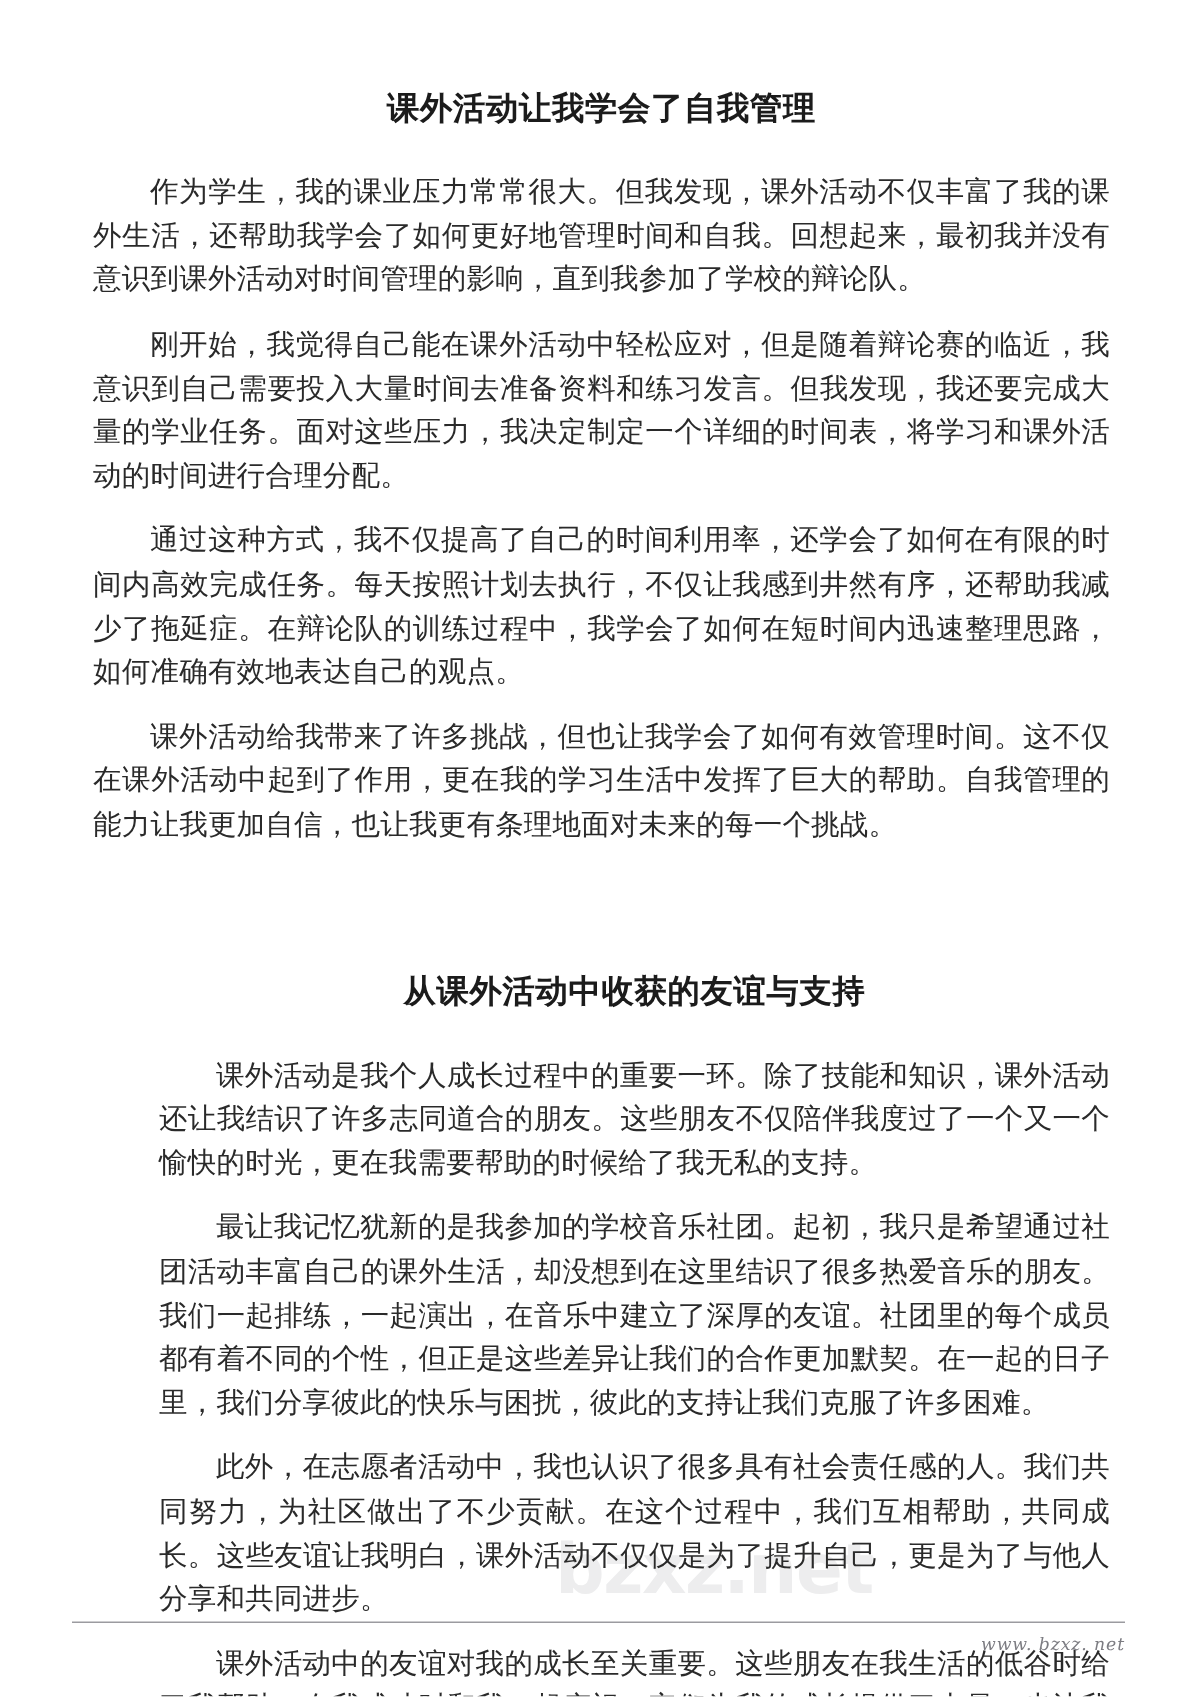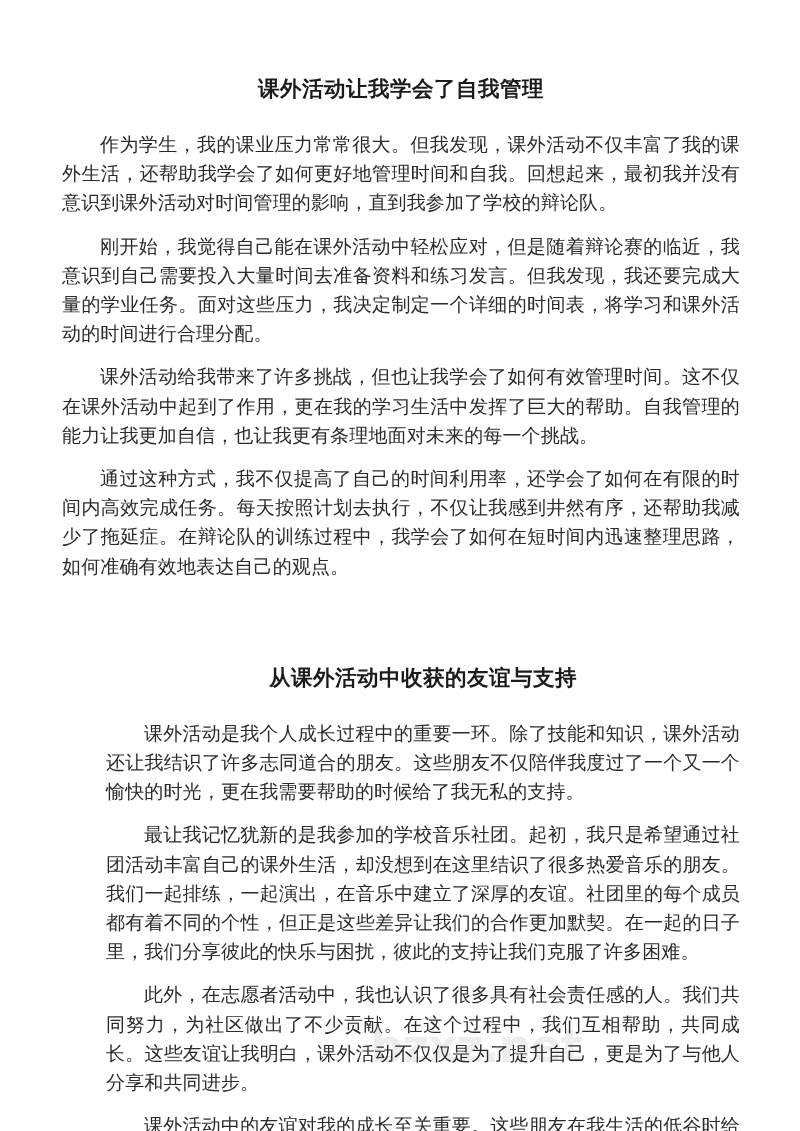--- a/index.html
+++ b/index.html
@@ -56,21 +56,21 @@
     margin: 0 0 14px 0;
     letter-spacing: 0.15px;
     word-break: break-all;
   }
   .para:last-child {
     margin-bottom: 0;
   }
 
   
   #article-1 {
-    padding-top: 74px;
+    padding-top: 58px;
   }
   #article-1 .article-title {
     margin-bottom: 26px;
   }
 
   
   #article-2 {
     padding-top: 82px;
     margin-left: 44px;
   }
@@ -127,31 +127,35 @@
 
   <div class="watermark">bzxz.net</div>
 
   <div class="content">
 
     <section class="article" id="article-1">
       <h1 class="article-title">课外活动让我学会了自我管理</h1>
       <div class="article-body">
         <p class="para">作为学生，我的课业压力常常很大。但我发现，课外活动不仅丰富了我的课外生活，还帮助我学会了如何更好地管理时间和自我。回想起来，最初我并没有意识到课外活动对时间管理的影响，直到我参加了学校的辩论队。</p>
         <p class="para">刚开始，我觉得自己能在课外活动中轻松应对，但是随着辩论赛的临近，我意识到自己需要投入大量时间去准备资料和练习发言。但我发现，我还要完成大量的学业任务。面对这些压力，我决定制定一个详细的时间表，将学习和课外活动的时间进行合理分配。</p>
+        <p class="para">通过这种方式，我不仅提高了自己的时间利用率，还学会了如何在有限的时间内高效完成任务。每天按照计划去执行，不仅让我感到井然有序，还帮助我减少了拖延症。在辩论队的训练过程中，我学会了如何在短时间内迅速整理思路，如何准确有效地表达自己的观点。</p>
         <p class="para">课外活动给我带来了许多挑战，但也让我学会了如何有效管理时间。这不仅在课外活动中起到了作用，更在我的学习生活中发挥了巨大的帮助。自我管理的能力让我更加自信，也让我更有条理地面对未来的每一个挑战。</p>
-        <p class="para">通过这种方式，我不仅提高了自己的时间利用率，还学会了如何在有限的时间内高效完成任务。每天按照计划去执行，不仅让我感到井然有序，还帮助我减少了拖延症。在辩论队的训练过程中，我学会了如何在短时间内迅速整理思路，如何准确有效地表达自己的观点。</p>
       </div>
     </section>
 
     <section class="article" id="article-2">
       <h1 class="article-title">从课外活动中收获的友谊与支持</h1>
       <div class="article-body">
         <p class="para">课外活动是我个人成长过程中的重要一环。除了技能和知识，课外活动还让我结识了许多志同道合的朋友。这些朋友不仅陪伴我度过了一个又一个愉快的时光，更在我需要帮助的时候给了我无私的支持。</p>
         <p class="para">最让我记忆犹新的是我参加的学校音乐社团。起初，我只是希望通过社团活动丰富自己的课外生活，却没想到在这里结识了很多热爱音乐的朋友。我们一起排练，一起演出，在音乐中建立了深厚的友谊。社团里的每个成员都有着不同的个性，但正是这些差异让我们的合作更加默契。在一起的日子里，我们分享彼此的快乐与困扰，彼此的支持让我们克服了许多困难。</p>
         <p class="para">此外，在志愿者活动中，我也认识了很多具有社会责任感的人。我们共同努力，为社区做出了不少贡献。在这个过程中，我们互相帮助，共同成长。这些友谊让我明白，课外活动不仅仅是为了提升自己，更是为了与他人分享和共同进步。</p>
         <p class="para">课外活动中的友谊对我的成长至关重要。这些朋友在我生活的低谷时给了我帮助，在我成功时和我一起庆祝。它们为我的成长提供了力量，也让我更加坚定了自己在人际关系中保持真诚与友善的信念。</p>
       </div>
     </section>
 
   </div>
 
+  <div class="footer">
+    <div class="footer-rule"></div>
+    <div class="footer-text">www. bzxz. net</div>
+  </div>
 
 </div>
 
 </body></html>

